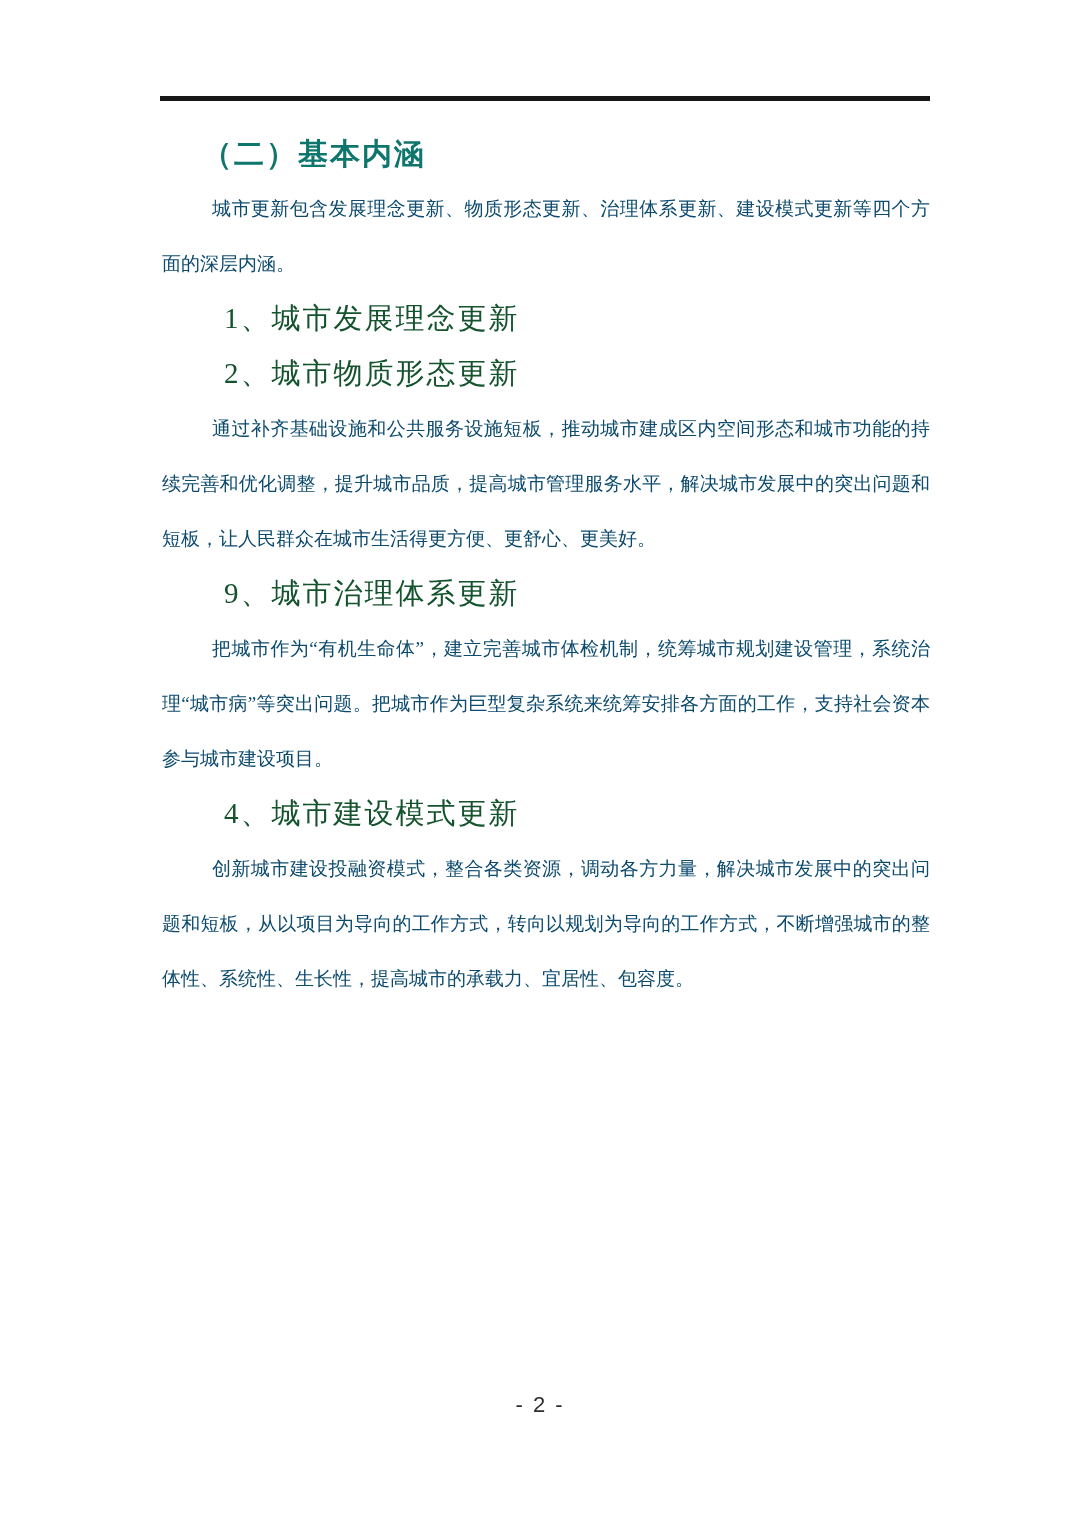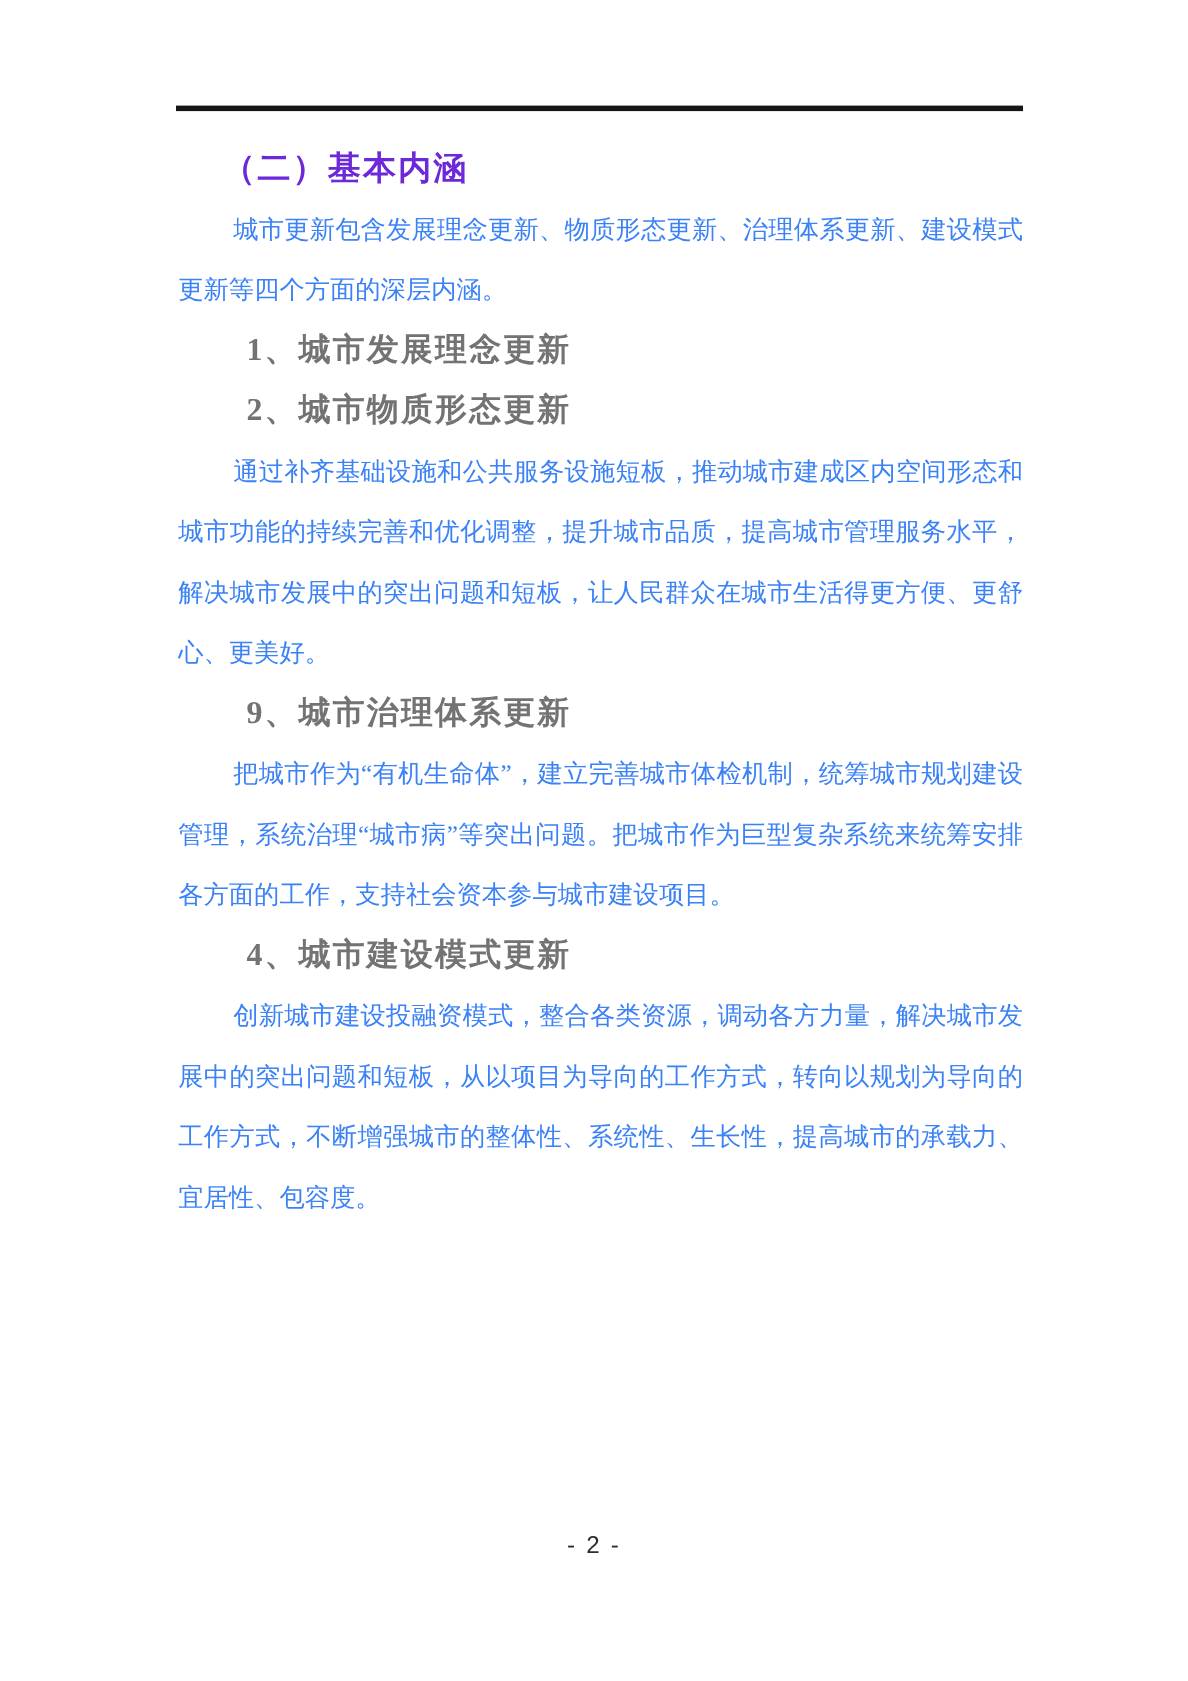--- a/index.html
+++ b/index.html
@@ -32,38 +32,38 @@
     left: 162px;
     top: 126px;
     width: 768px;
   }
   .sec-heading {
     margin: 0;
     padding-left: 40px;
     font-size: 30px;
     line-height: 55px;
     font-weight: bold;
-    color: #6d28d9;
+    color: #0f766e;
     letter-spacing: 2px;
     font-family: Liberation Serif, serif;
   }
   .sub-heading {
     margin: 0;
     padding-left: 62px;
     font-size: 29px;
     line-height: 55px;
-    font-weight: bold;
-    color: #737373;
+    font-weight: normal;
+    color: #14532d;
     letter-spacing: 2px;
   }
   .body-para {
     margin: 0;
-    font-size: 23px;
+    font-size: 19px;
     line-height: 55px;
-    color: #3b82f6;
+    color: #0c4a6e;
     text-align: justify;
     text-align-last: left;
     text-indent: 50px;
   }
   .footer {
     position: absolute;
     left: 0;
     right: 0;
     top: 1390px;
     text-align: center;

